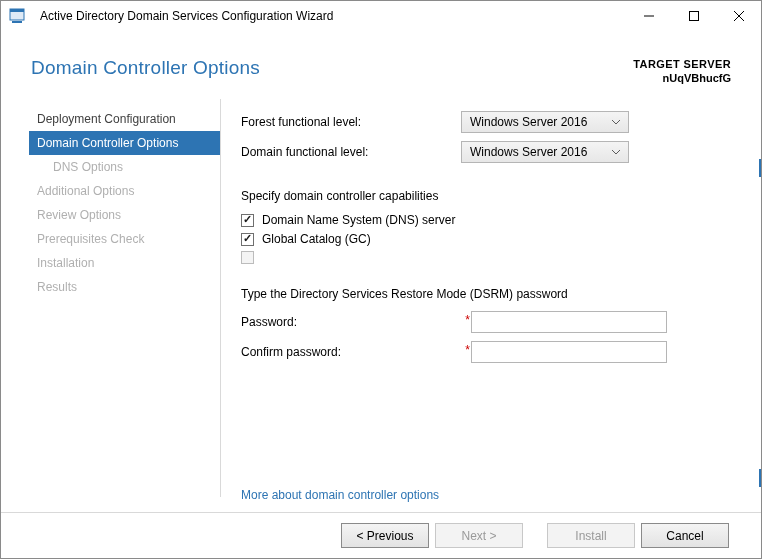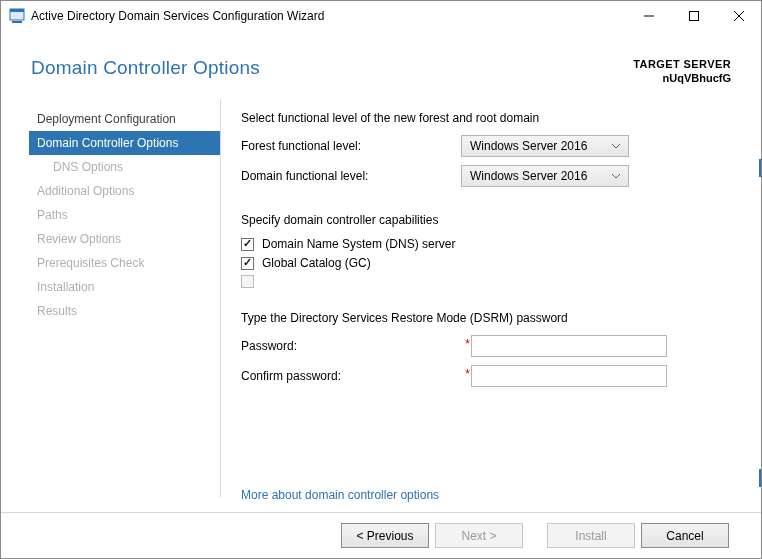--- a/index.html
+++ b/index.html
@@ -21,20 +21,21 @@
   }
 
   
   .titlebar {
     height: 30px;
     display: flex;
     align-items: center;
     padding: 0 0 0 8px;
     background: #fff;
     position: relative;
+    gap: 9px;
   }
   .titlebar .title-icon {
     width: 16px;
     height: 16px;
     display: flex;
     align-items: center;
     justify-content: center;
     margin-right: 6px;
   }
   .titlebar .title-text {
@@ -299,32 +300,30 @@
     </div>
   </div>
 
   <div class="body">
 
     <div class="sidebar">
       <div class="nav-item">Deployment Configuration</div>
       <div class="nav-item active">Domain Controller Options</div>
       <div class="nav-item indent disabled">DNS Options</div>
       <div class="nav-item disabled">Additional Options</div>
-      <div class="nav-item disabled">Paths</div>
       <div class="nav-item disabled">Review Options</div>
       <div class="nav-item disabled">Prerequisites Check</div>
       <div class="nav-item disabled">Installation</div>
       <div class="nav-item disabled">Results</div>
     </div>
 
     <div class="content">
       <div class="blue-strip" style="top:60px;height:18px;"></div>
       <div class="blue-strip" style="top:370px;height:18px;"></div>
 
-      <div class="section-label" style="margin-top:0;">Select functional level of the new forest and root domain</div>
 
       <div class="row">
         <span class="lbl">Forest functional level:</span>
         <div class="select">
           <span>Windows Server 2016</span>
           <span class="chev">
             <svg width="8" height="5" viewBox="0 0 8 5">
                 <polyline points="0,0 4,4 8,0" fill="none" stroke="#5c5c5c" stroke-width="1"></polyline>
               </svg>
           </span>

